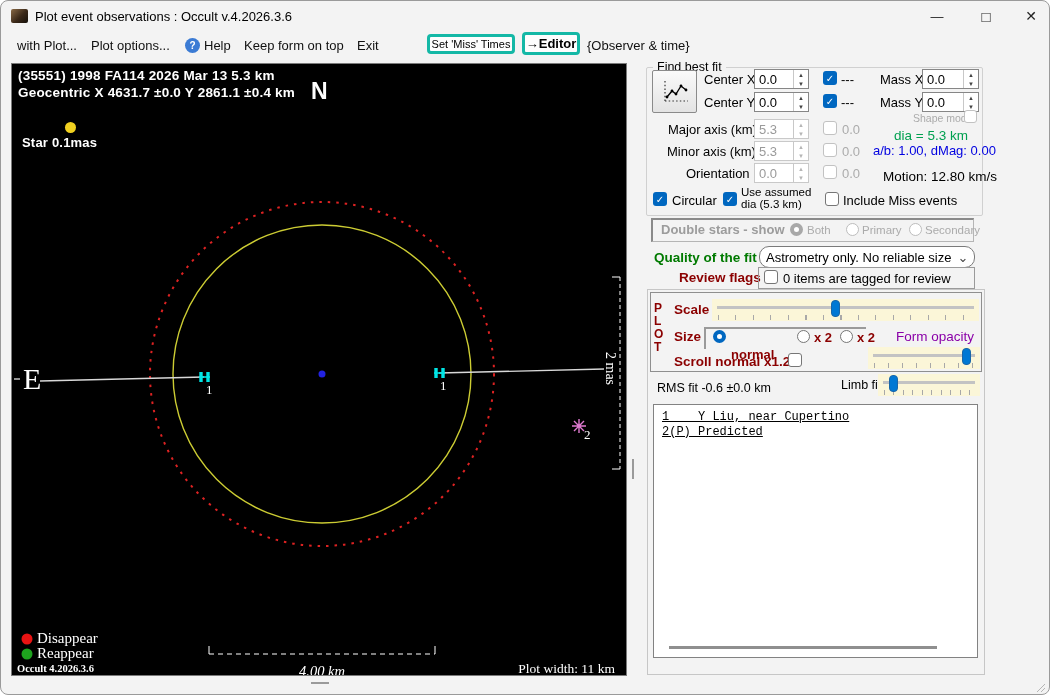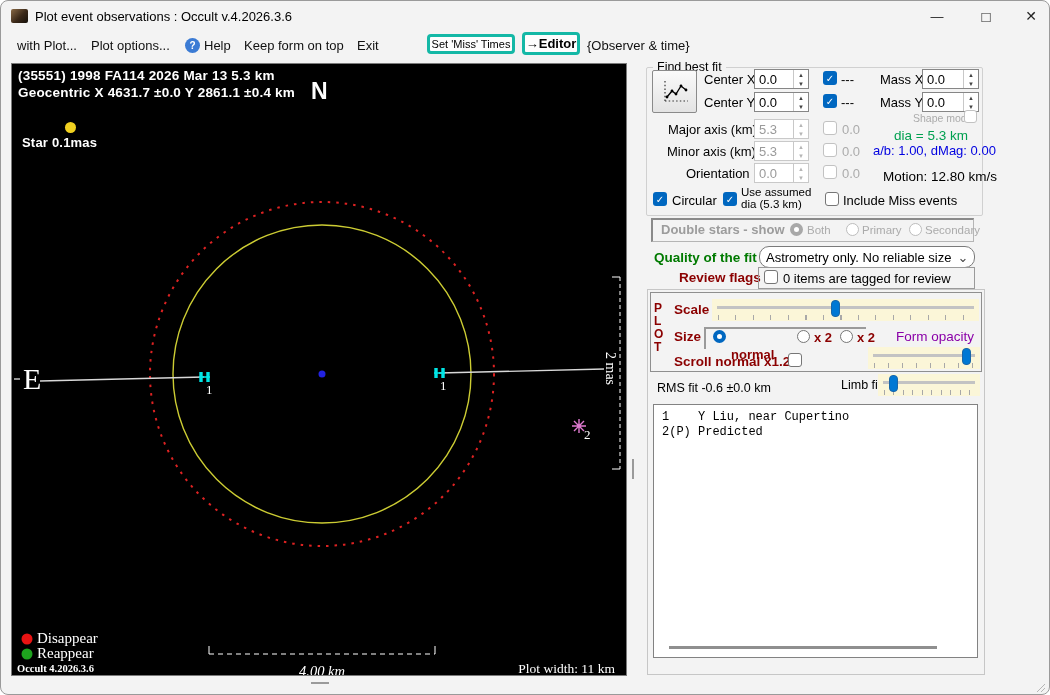--- a/index.html
+++ b/index.html
@@ -66,21 +66,21 @@
                    background: repeating-linear-gradient(to right, #a8a8a8 0 1px, transparent 1px var(--ts, 18px)); }
 
   .dropdown { position: absolute; background: #fff; border: 1px solid #7a7a7a; border-radius: 10px;
               font-size: 13px; display: flex; align-items: center; }
   .dropdown .dval { flex: 1; padding-left: 6px; }
   .dropdown .chev { width: 22px; text-align: center; color: #444; font-size: 13px; }
 
   .listbox { position: absolute; left: 652px; top: 403px; width: 325px; height: 254px;
              background: #fff; border: 1px solid #828282;
              font-family: "Liberation Mono", monospace; font-size: 12px; color: #000; }
-  .listbox .row { white-space: pre; padding-left: 8px; line-height: 15px; }
+  .listbox .row { white-space: pre; padding-left: 8px; line-height: 15px; text-decoration: underline; }
   .listbox .row:first-child { padding-top: 5px; }
 </style>
 </head>
 <body>
 
 <div class="window">
 
   <div class="abs app-icon"></div>
   <div class="abs titlebar-text">Plot event observations : Occult v.4.2026.3.6</div>
   <div class="wbtn" style="left:913px">

